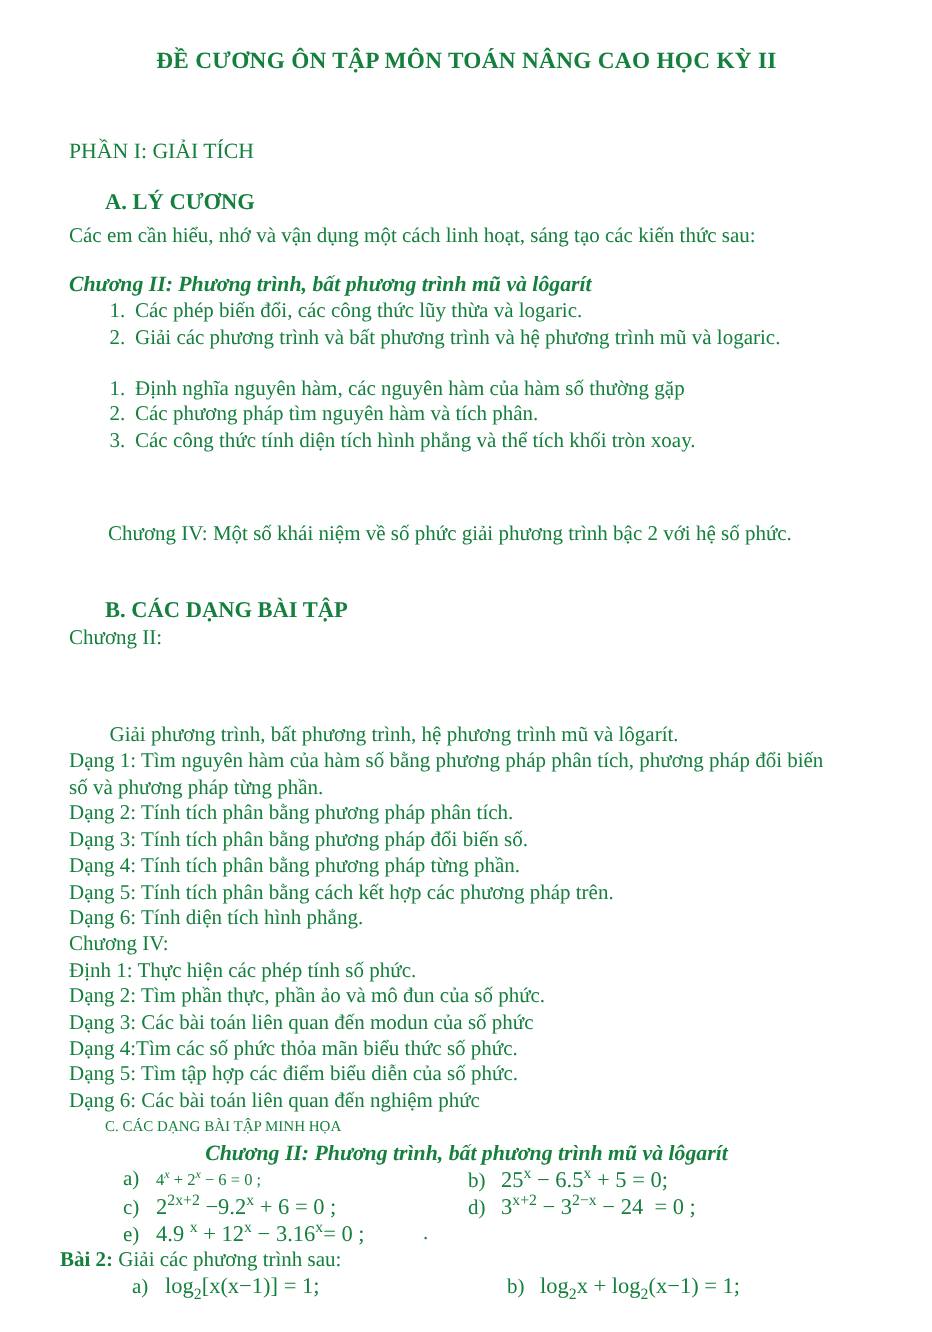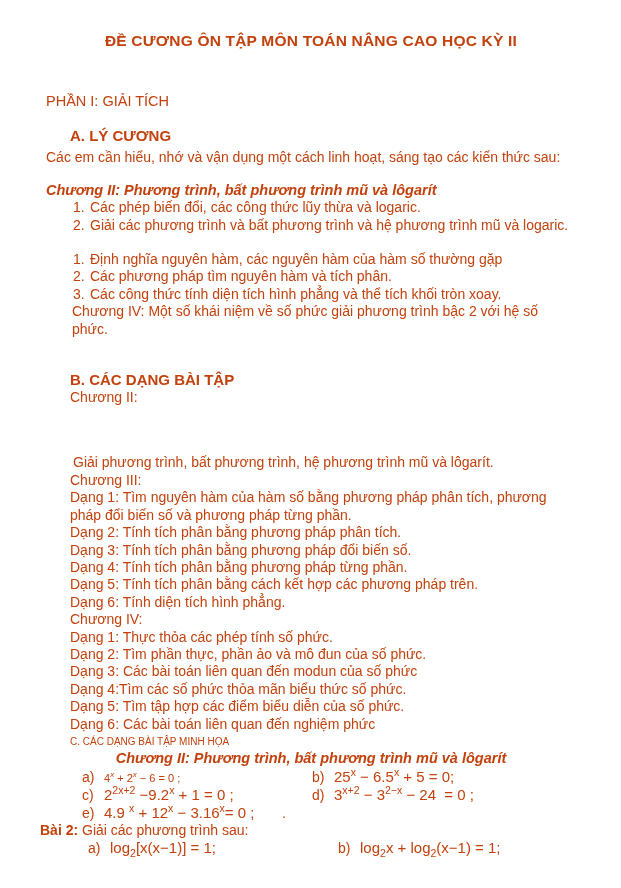--- a/index.html
+++ b/index.html
@@ -3,22 +3,22 @@
 <meta charset="utf-8">
 <style>
   html, body { margin: 0; padding: 0; background: #ffffff; }
   .page {
     position: relative;
     width: 621px;
     height: 888px;
     box-sizing: border-box;
     padding: 30px 45px 0 46px;
     background: #ffffff;
-    color: #c2410c;
-    font-family: Liberation Sans, sans-serif;
+    color: #15803d;
+    font-family: Liberation Serif, serif;
     font-size: 14px;
     overflow: hidden;
   }
   .doc-title {
     text-align: center;
     font-weight: bold;
     font-size: 15.5px;
     line-height: 21px;
     letter-spacing: 0.2px;
   }
@@ -40,22 +40,22 @@
   .chapter-heading {
     font-weight: bold;
     font-style: italic;
     line-height: 17.4px;
     font-size: 14.5px;
   }
   .chapter-heading.first { margin-top: 15px; }
   .list-item { margin-left: 27px; line-height: 17.4px; }
   .list-num { display: inline-block; min-width: 17px; }
   .gap17 { height: 17px; }
-  .note-line { margin-left: 26px; line-height: 17.4px; }
-  .b-line { margin-left: 24px; line-height: 17.4px; max-width: 508px; }
+  .note-line { margin-left: 26px; line-height: 17.4px; margin-top: 45px; }
+  .b-line { line-height: 17.4px; max-width: 508px; }
   .b-line.lead-space { margin-left: 27px; margin-top: 48px; }
   .c-heading { margin-left: 24px; line-height: 17.4px; font-size: 10px; }
   .center-chapter {
     text-align: center;
     font-weight: bold;
     font-style: italic;
     font-size: 14.5px;
     line-height: 17.4px;
   }
   .bai-line { margin-left: -6px; line-height: 17.4px; }
@@ -90,45 +90,44 @@
 
   <div class="gap17"></div>
   <div class="list-item"><span class="list-num">1.</span><span>Định nghĩa nguyên hàm, các nguyên hàm của hàm số thường gặp</span></div>
   <div class="list-item"><span class="list-num">2.</span><span>Các phương pháp tìm nguyên hàm và tích phân.</span></div>
   <div class="list-item"><span class="list-num">3.</span><span>Các công thức tính diện tích hình phẳng và thể tích khối tròn xoay.</span></div>
   <div class="note-line">Chương IV: Một số khái niệm về số phức giải phương trình bậc 2 với hệ số phức.</div>
 
   <div class="sec-heading b">B. CÁC DẠNG BÀI TẬP</div>
   <div class="b-line">Chương II:</div>
   <div class="b-line lead-space">Giải phương trình, bất phương trình, hệ phương trình mũ và lôgarít.</div>
-  <div class="b-line">Chương III:</div>
   <div class="b-line">Dạng 1: Tìm nguyên hàm của hàm số bằng phương pháp phân tích, phương pháp đổi biến số và phương pháp từng phần.</div>
   <div class="b-line">Dạng 2: Tính tích phân bằng phương pháp phân tích.</div>
   <div class="b-line">Dạng 3: Tính tích phân bằng phương pháp đổi biến số.</div>
   <div class="b-line">Dạng 4: Tính tích phân bằng phương pháp từng phần.</div>
   <div class="b-line">Dạng 5: Tính tích phân bằng cách kết hợp các phương pháp trên.</div>
   <div class="b-line">Dạng 6: Tính diện tích hình phẳng.</div>
   <div class="b-line">Chương IV:</div>
-  <div class="b-line">Dạng 1: Thực thỏa các phép tính số phức.</div>
+  <div class="b-line">Định 1: Thực hiện các phép tính số phức.</div>
   <div class="b-line">Dạng 2: Tìm phần thực, phần ảo và mô đun của số phức.</div>
   <div class="b-line">Dạng 3: Các bài toán liên quan đến modun của số phức</div>
   <div class="b-line">Dạng 4:Tìm các số phức thỏa mãn biểu thức số phức.</div>
   <div class="b-line">Dạng 5: Tìm tập hợp các điểm biểu diễn của số phức.</div>
   <div class="b-line">Dạng 6: Các bài toán liên quan đến nghiệm phức</div>
 
   <div class="c-heading">C. CÁC DẠNG BÀI TẬP MINH HỌA</div>
   <div class="center-chapter">Chương II: Phương trình, bất phương trình mũ và lôgarít</div>
 
 
   <div class="eq-row">
     <span class="eq-label">a)</span><span class="eq eq-small"><span>4</span><sup>x</sup><span> + 2</span><sup>x</sup><span> − 6 = 0 ;</span></span>
     <span class="eq-right"><span class="eq-label">b)</span><span class="eq"><span>25</span><sup>x</sup><span> − 6.5</span><sup>x</sup><span> + 5 = 0;</span></span></span>
   </div>
   <div class="eq-row">
-    <span class="eq-label">c)</span><span class="eq"><span>2</span><sup>2x+2</sup><span> −9.2</span><sup>x</sup><span> + 1 = 0 ;</span></span>
+    <span class="eq-label">c)</span><span class="eq"><span>2</span><sup>2x+2</sup><span> −9.2</span><sup>x</sup><span> + 6 = 0 ;</span></span>
     <span class="eq-right"><span class="eq-label">d)</span><span class="eq"><span>3</span><sup>x+2</sup><span> − 3</span><sup>2−x</sup><span> − 24  = 0 ;</span></span></span>
   </div>
   <div class="eq-row">
     <span class="eq-label">e)</span><span class="eq"><span>4.9 </span><sup>x</sup><span> + 12</span><sup>x</sup><span> − 3.16</span><sup>x</sup><span>= 0 ;</span></span>
     <span class="stray-dot">.</span>
   </div>
 
   <div class="bai-line"><span class="bai-label">Bài 2:</span><span> Giải các phương trình sau:</span></div>
 
   <div class="eq-row b2">

